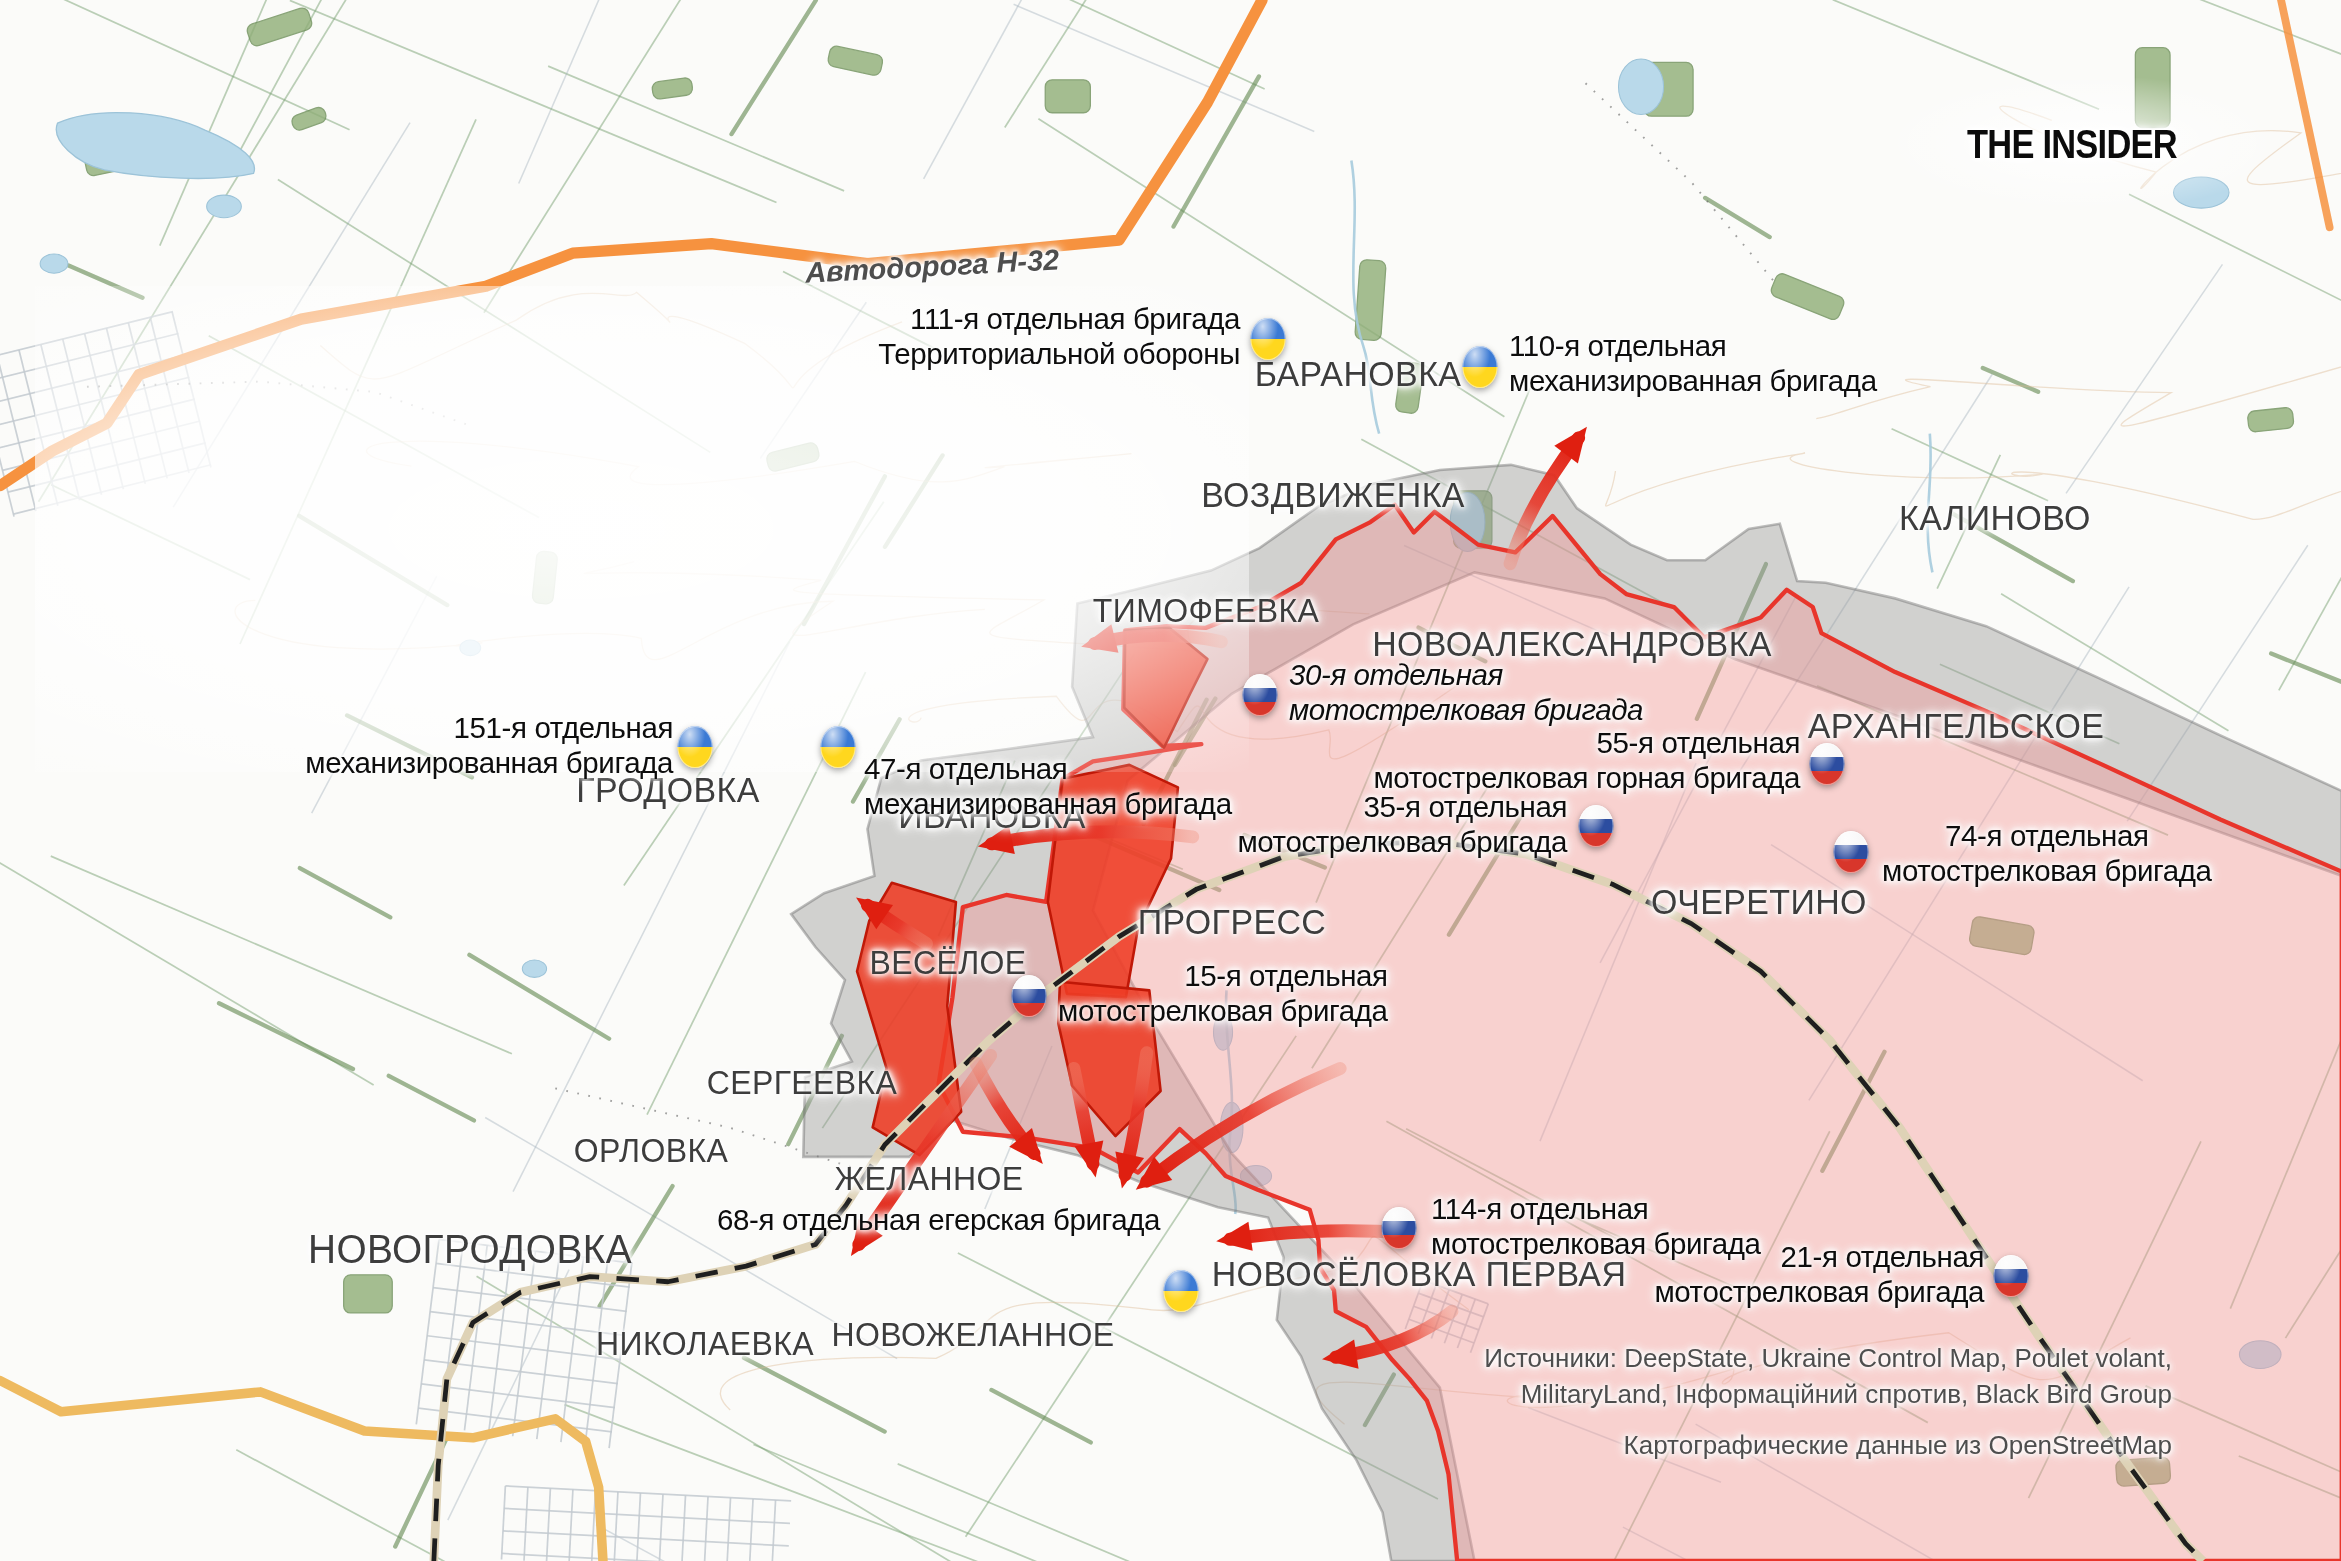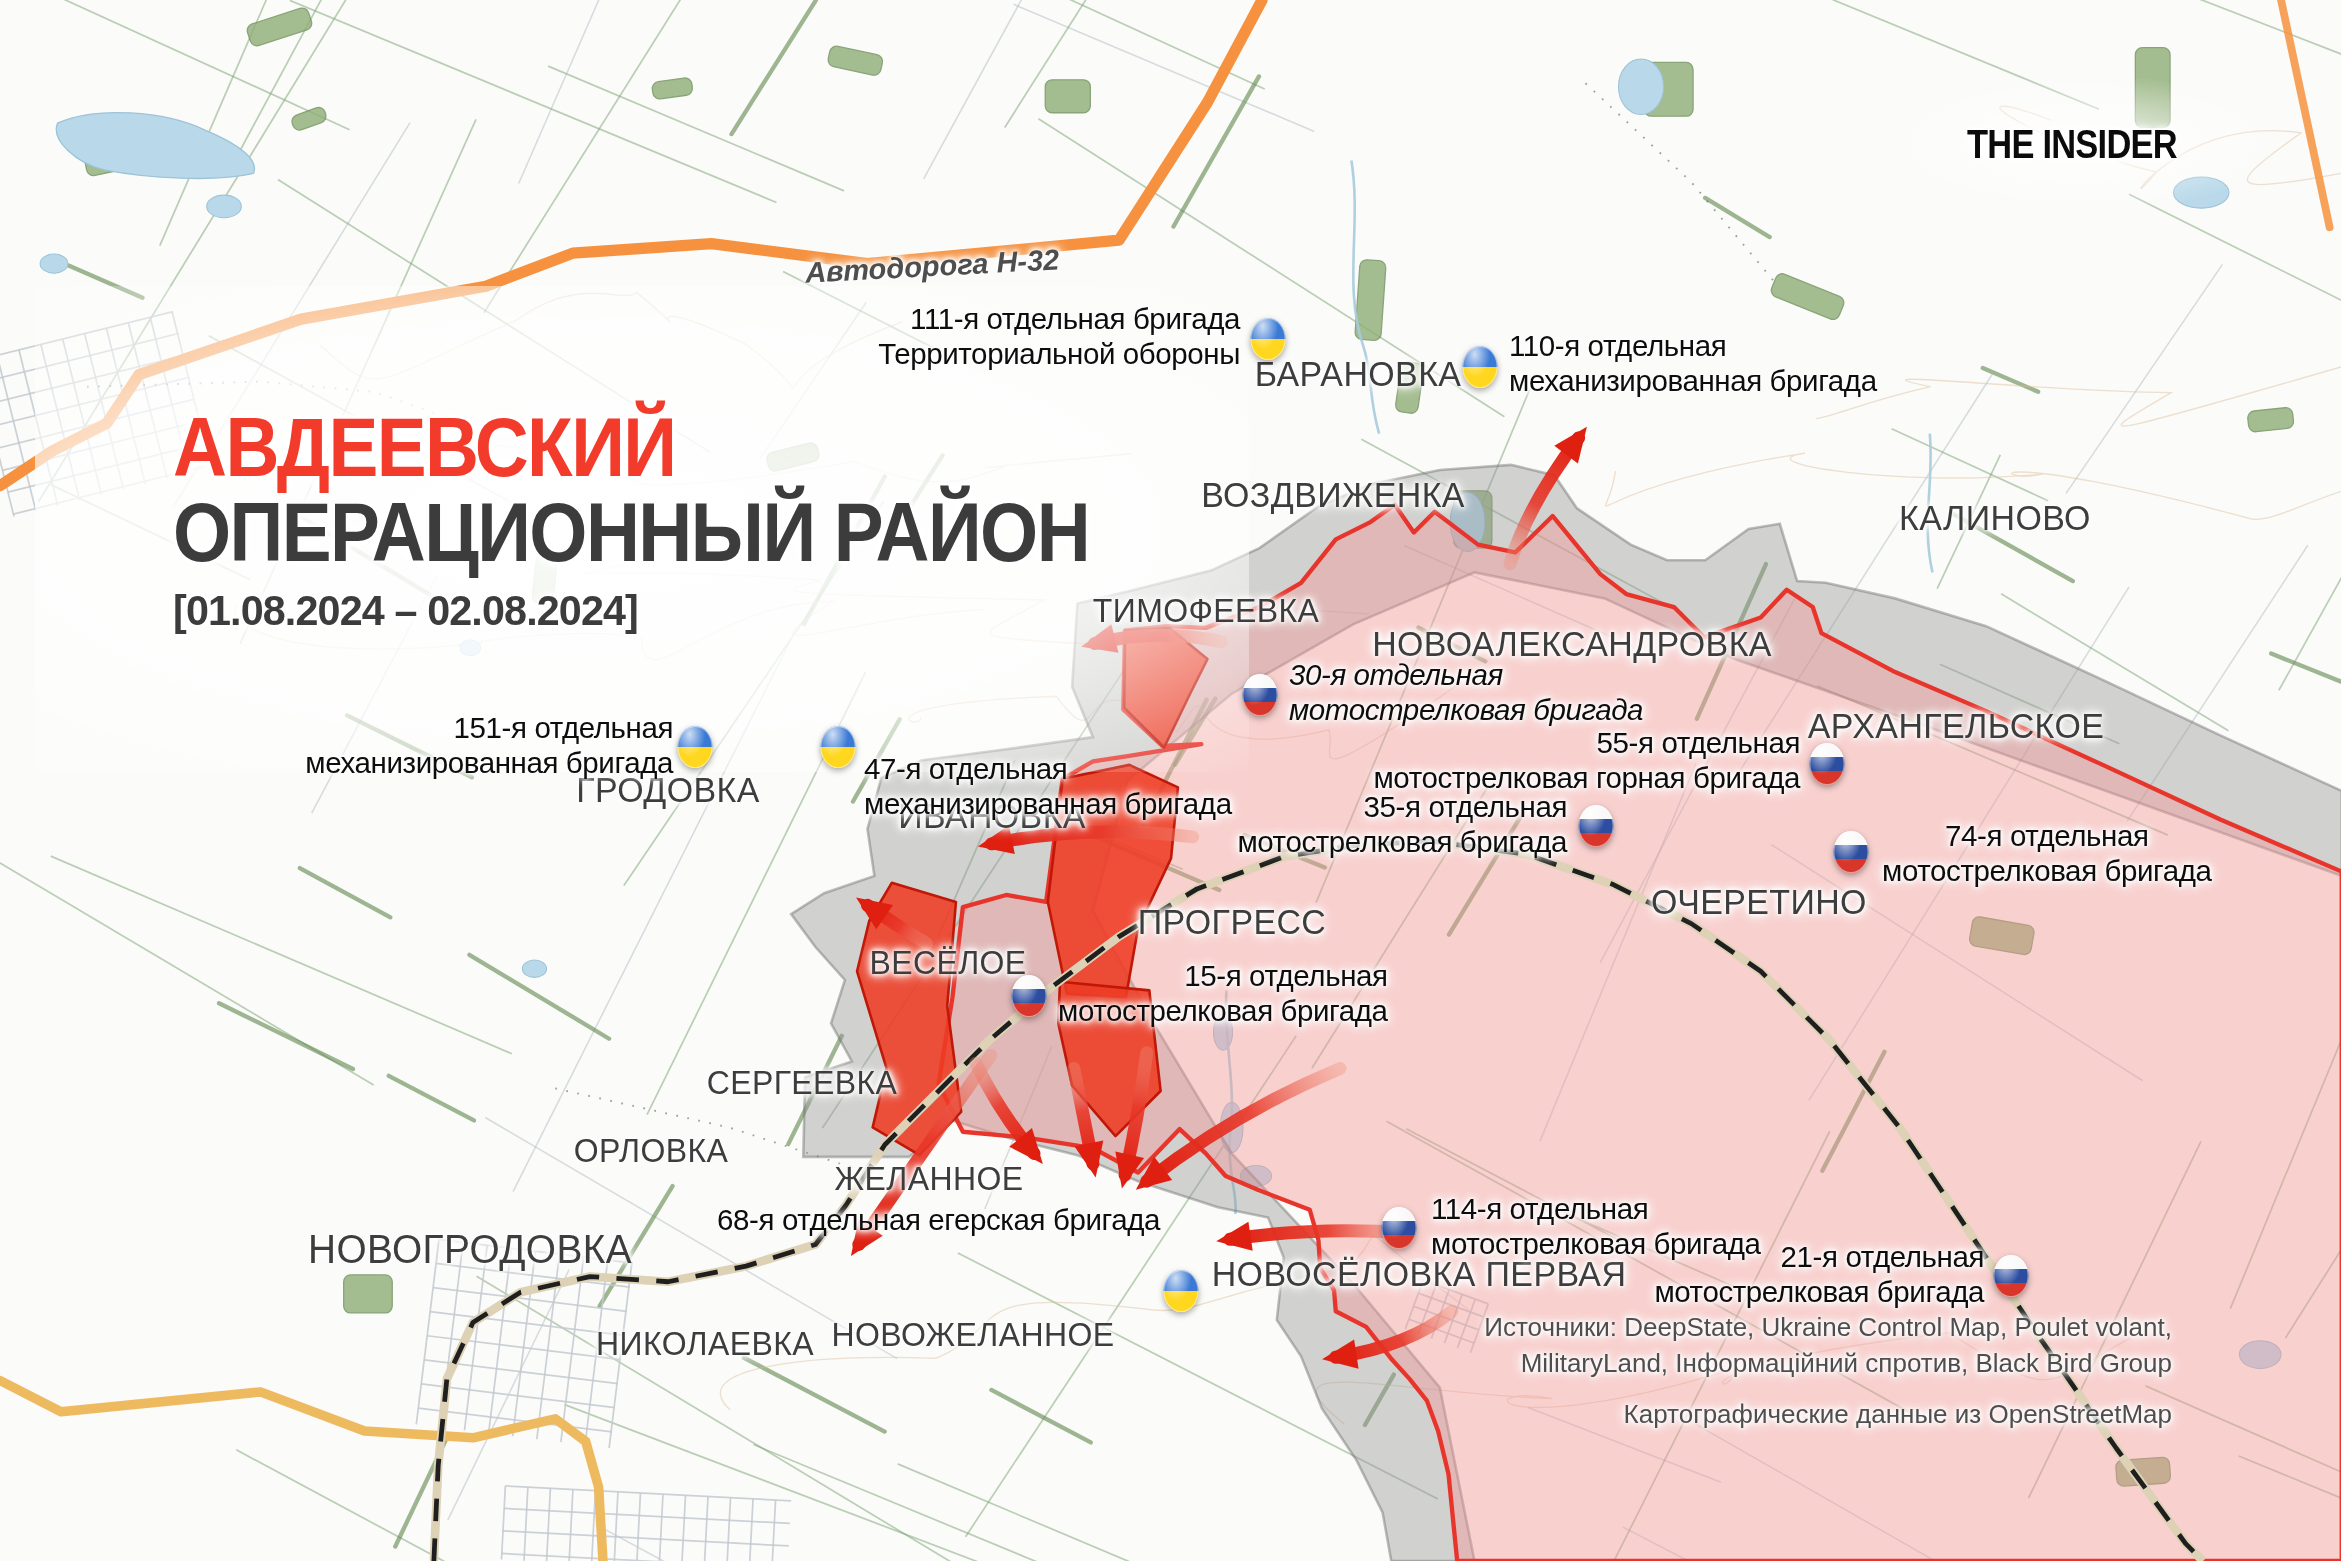--- a/index.html
+++ b/index.html
@@ -25,21 +25,21 @@
         letter-spacing:0.4px;white-space:nowrap;}
 
   .brigade-text{position:absolute;font-size:29.5px;line-height:1.18;color:#0d0d0d;letter-spacing:-0.4px;white-space:nowrap;}
   .flag{position:absolute;width:35px;height:42px;border-radius:50%;transform:translate(-50%,-50%);
         box-shadow:0 2.6px 6px rgba(0,0,0,.35), inset 0 0 0 0.9px rgba(255,255,255,.5);}
   .flag:after{content:"";position:absolute;inset:0;border-radius:50%;
         background:radial-gradient(ellipse at 35% 20%, rgba(255,255,255,.75), rgba(255,255,255,0) 48%);}
   .flag.ua{background:linear-gradient(180deg,#3b7ad4 0 50%,#ffd71e 50% 100%);}
   .flag.ru{background:linear-gradient(180deg,#f8f8f8 0 34%,#2c4da0 34% 67%,#d8362b 67% 100%);}
 
-  .sources{position:absolute;right:170px;top:1310px;text-align:right;font-size:26px;color:#4e4e4e;line-height:1.38;}
+  .sources{position:absolute;right:170px;top:1341px;text-align:right;font-size:26px;color:#4e4e4e;line-height:1.38;}
   .sources .osm{margin-top:15.6px;}
 </style>
 </head>
 <body>
 
 <div class="stage">
 
   <svg id="map-svg" width="2342" height="1561" viewBox="0 0 2700 1800">
     <g id="decor-base">
         <line x1="631.8010068731382" y1="76.25009082257748" x2="973.0836349607458" y2="220.12465471111614" stroke="#7ba275" stroke-width="2" opacity="0.5"></line>
@@ -367,25 +367,20 @@
         <path d="M1674,1512 Q1625,1552 1540,1565" fill="none" stroke="url(#ag10)" stroke-width="15" stroke-linecap="round"></path>
         <polygon points="1524.183907901369,1567.4189317327318 1561.1540231819192,1544.5670045461065 1566.2942531139745,1578.176200255698" fill="#df1f10"></polygon>
       </g>
   </svg>
 
   <div class="haze" style="left:35px;top:286px;width:1214px;height:486px;
               background:radial-gradient(ellipse at 45% 50%, rgba(255,255,255,.95) 0%, rgba(255,255,255,.75) 55%, rgba(255,255,255,0) 100%);"></div>
   <div class="haze" style="left:1891px;top:78px;width:382px;height:130px;
               background:radial-gradient(ellipse, rgba(255,255,255,.9), rgba(255,255,255,0) 75%);"></div>
 
-  <div class="title-block">
-    <div class="title-red halo">АВДЕЕВСКИЙ</div>
-    <div class="title-dark halo">ОПЕРАЦИОННЫЙ РАЙОН</div>
-    <div class="title-date halo">[01.08.2024 – 02.08.2024]</div>
-  </div>
 
   <div class="logo halo">THE INSIDER</div>
 
   <div class="road-label halo">Автодорога Н-32</div>
 
   <div id="labels">
       <div class="settlement halo" style="left: 1358px; top: 374px; font-size: 35px;">БАРАНОВКА</div>
       <div class="settlement halo" style="left: 1333px; top: 495px; font-size: 35px;">ВОЗДВИЖЕНКА</div>
       <div class="settlement halo" style="left: 1995px; top: 518px; font-size: 35px;">КАЛИНОВО</div>
       <div class="settlement halo" style="left: 1206px; top: 611px; font-size: 33px;">ТИМОФЕЕВКА</div>

